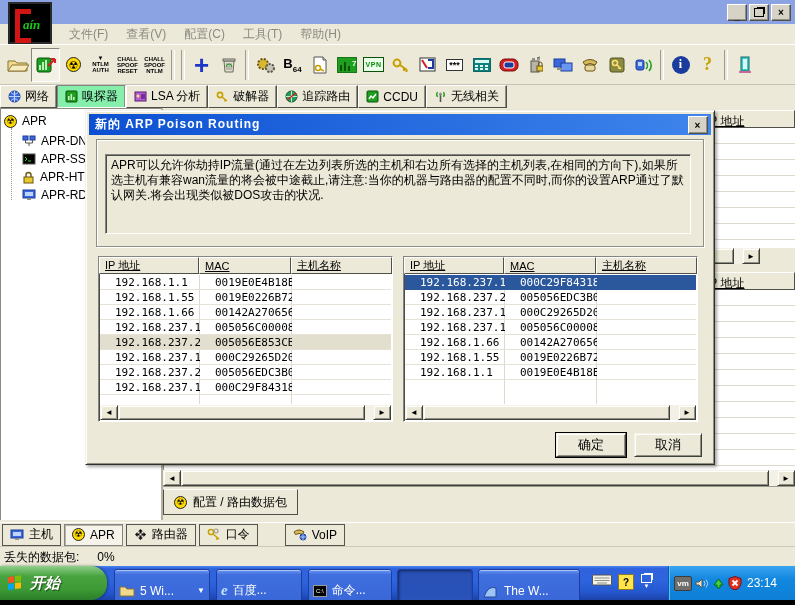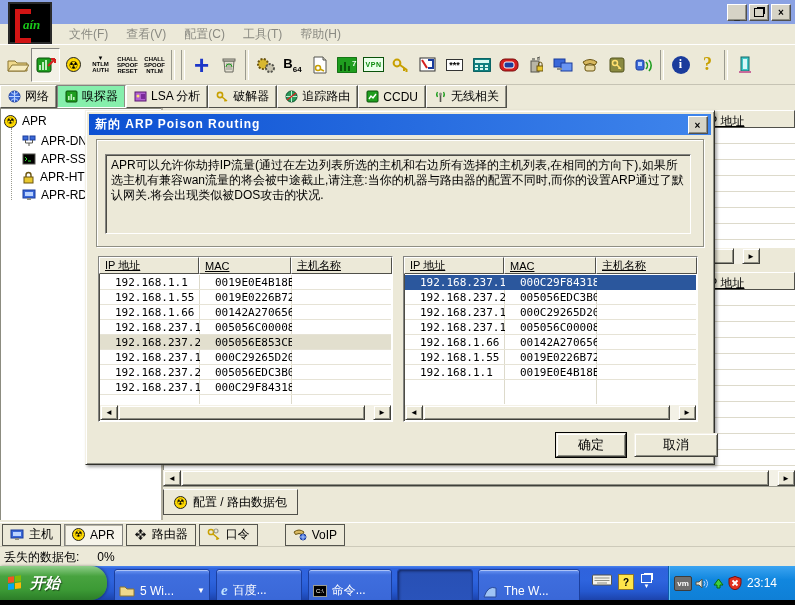--- a/index.html
+++ b/index.html
@@ -545,21 +545,21 @@
           </div>
       </div>
       <div class="lscroll hscroll">
         <span class="sarrow raised">◄</span>
         <span class="hthumb raised" style="margin-right:8px;"></span>
         <span class="sarrow raised">►</span>
       </div>
     </div>
 
     <button class="dbtn raised default abs" style="left:470px;top:322px;width:70px;height:24px;">确定</button>
-    <button class="dbtn raised abs" style="left:548px;top:322px;width:84px;height:24px;">取消</button>
+    <button class="dbtn raised abs" style="left:548px;top:322px;width:68px;height:24px;">取消</button>
   </div>
 
   <div class="abs bottomtabs">
     <span class="wtab">
       <svg width="14" height="12" viewBox="0 0 14 12">
           <rect x="1" y="1" width="12" height="8" fill="#3a68d8" stroke="#1b3c9c"></rect>
           <rect x="3" y="3" width="8" height="4" fill="#bcd4ff"></rect>
           <rect x="5" y="9" width="4" height="2" fill="#8f8f84"></rect>
         </svg>
       <span>主机</span>

